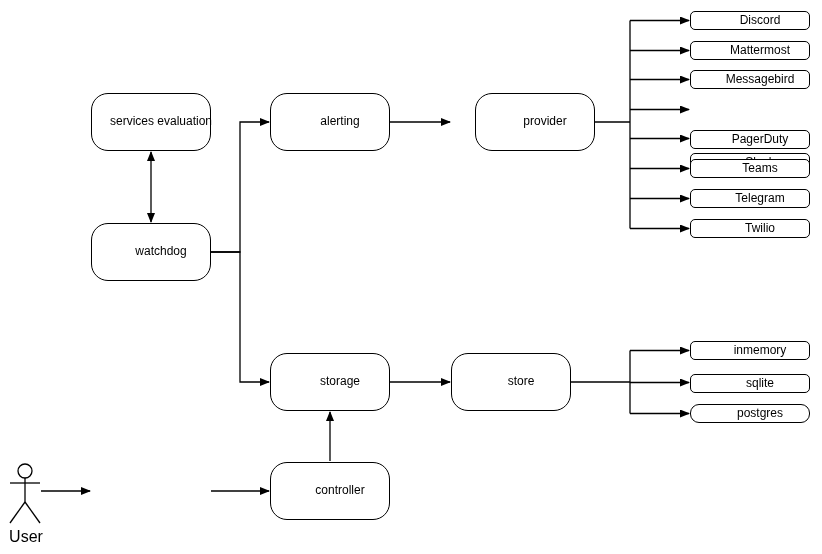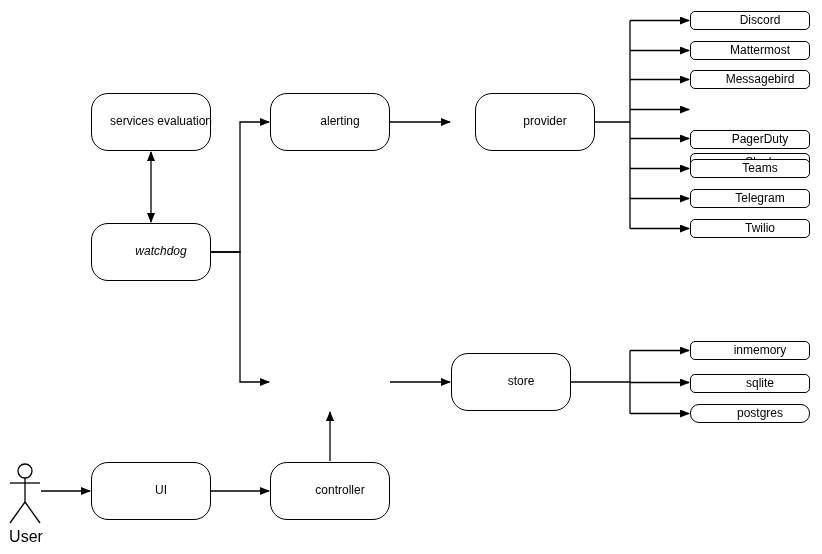--- a/index.html
+++ b/index.html
@@ -108,25 +108,25 @@
         <circle cx="25" cy="471" r="7" fill="#ffffff"></circle>
         <path d="M25,478 L25,502"></path>
         <path d="M10,483 L40,483"></path>
         <path d="M25,502 L10,523"></path>
         <path d="M25,502 L40,523"></path>
       </g>
     </g>
   </svg>
 
   <div class="node big" style="left:91px;  top:93px;">services evaluation</div>
-  <div class="node big" style="left:91px;  top:223px;font-style:italic;">watchdog</div>
+  <div class="node big" style="left:91px;  top:223px;">watchdog</div>
   <div class="node big" style="left:270px; top:93px;">alerting</div>
   <div class="node big" style="left:451px; top:93px;margin-left:24px;">provider</div>
+  <div class="node big" style="left:270px; top:353px;">storage</div>
   <div class="node big" style="left:451px; top:353px;">store</div>
-  <div class="node big" style="left:91px;  top:462px;">UI</div>
   <div class="node big" style="left:270px; top:462px;">controller</div>
 
   <div class="node leaf" style="left:690px; top:11px;">Discord</div>
   <div class="node leaf" style="left:690px; top:41px;">Mattermost</div>
   <div class="node leaf" style="left:690px; top:70px;">Messagebird</div>
   <div class="node leaf" style="left:690px; top:100px;margin-top:30px;">PagerDuty</div>
   <div class="node leaf" style="left:690px; top:129px;margin-top:24px;">Slack</div>
   <div class="node leaf" style="left:690px; top:189px;">Telegram</div>
   <div class="node leaf" style="left:690px; top:159px;">Teams</div>
   <div class="node leaf" style="left:690px; top:219px;">Twilio</div>

